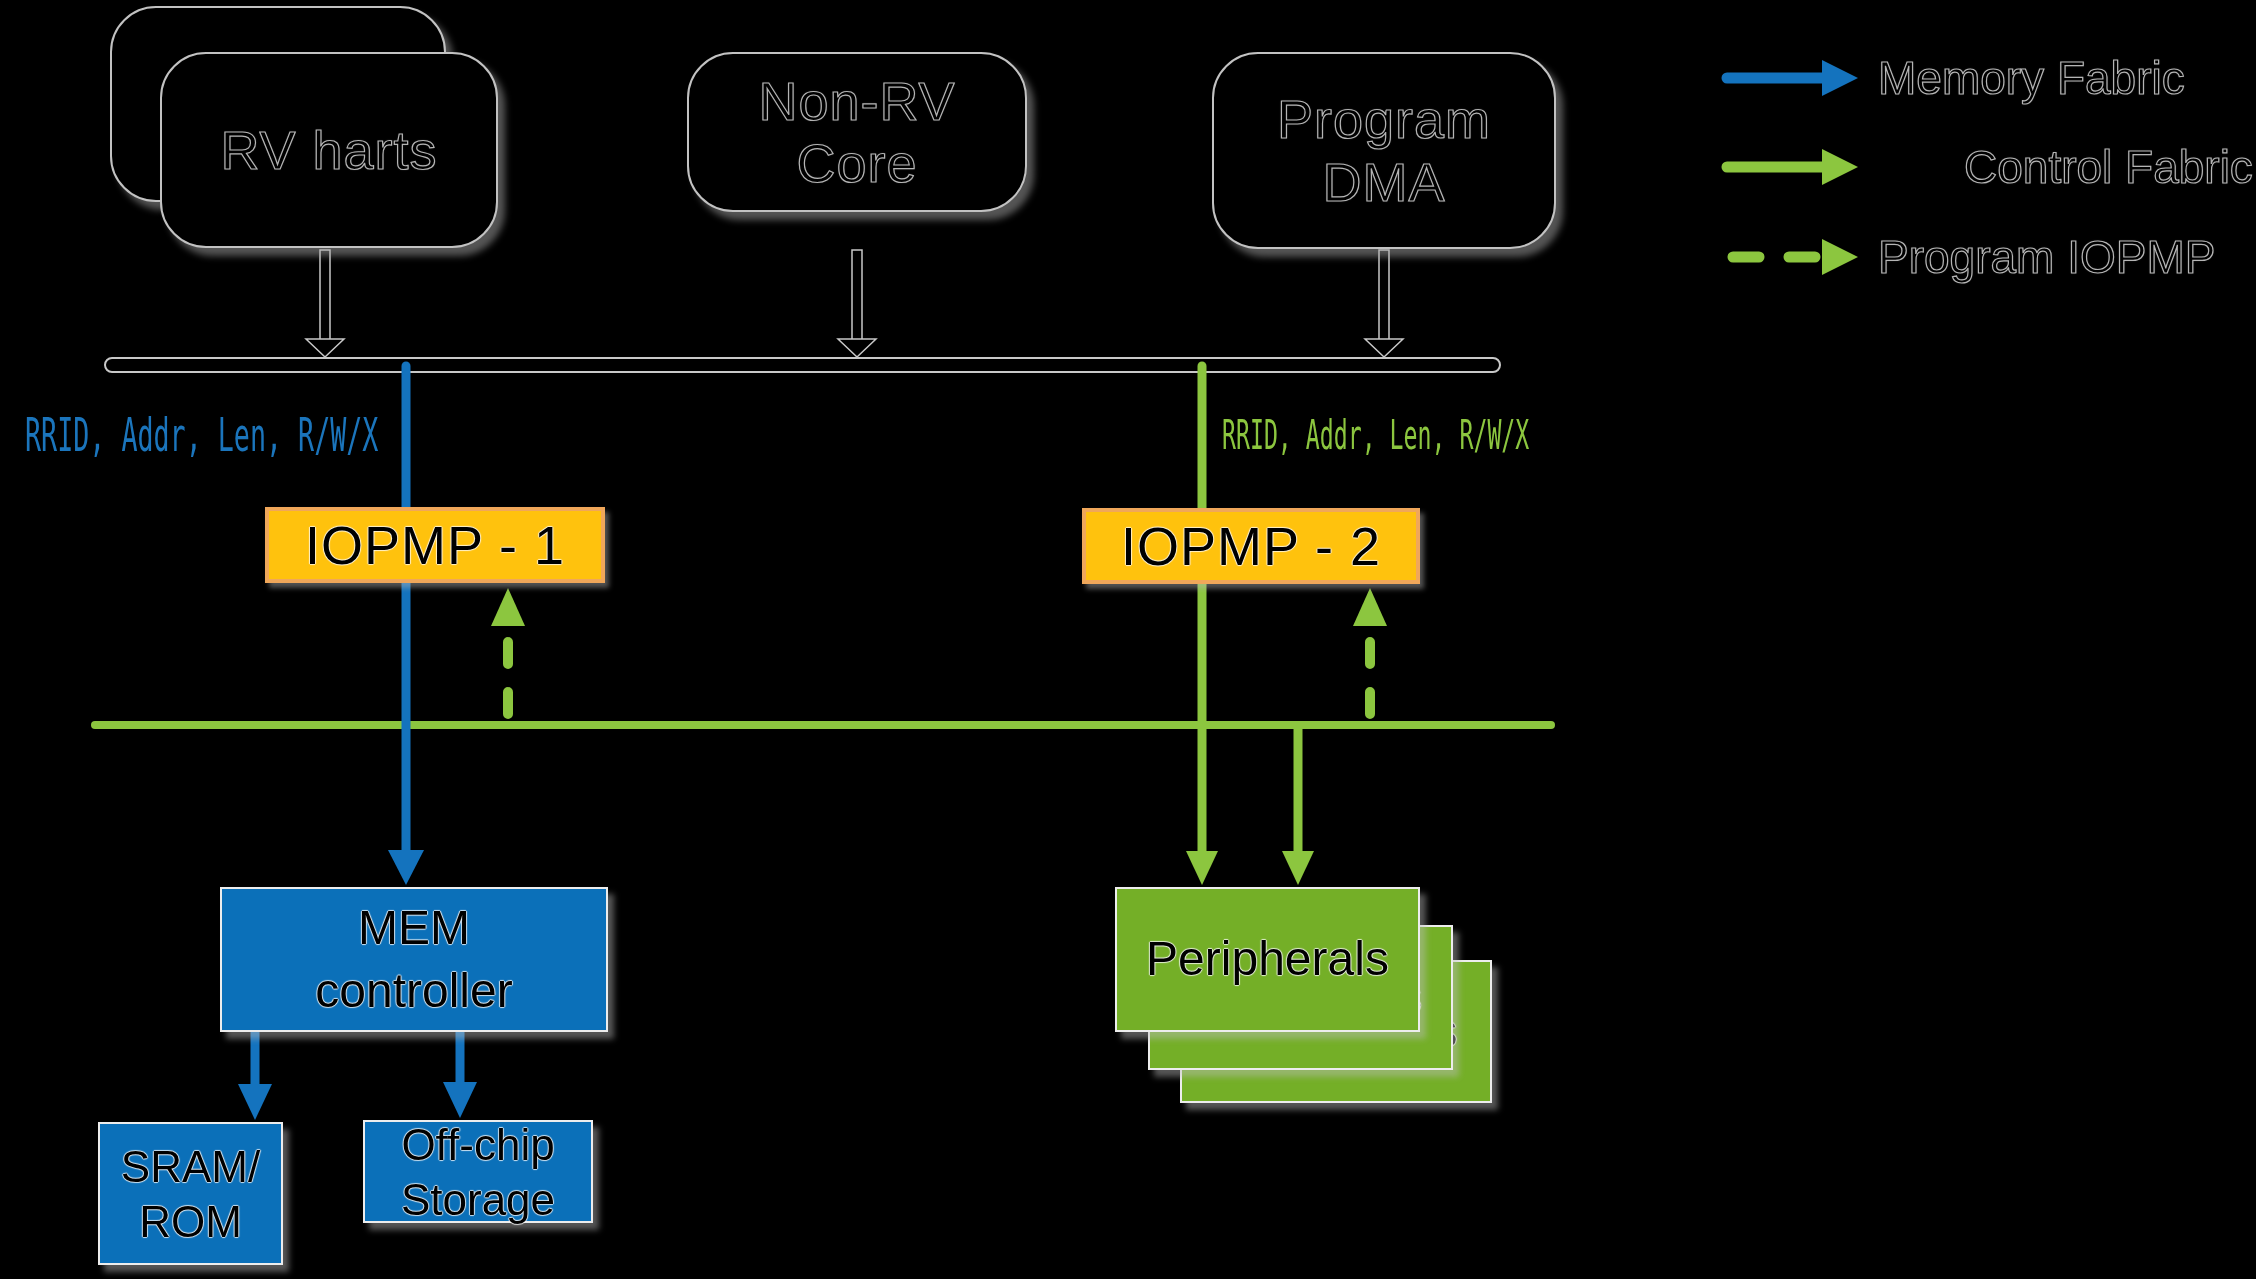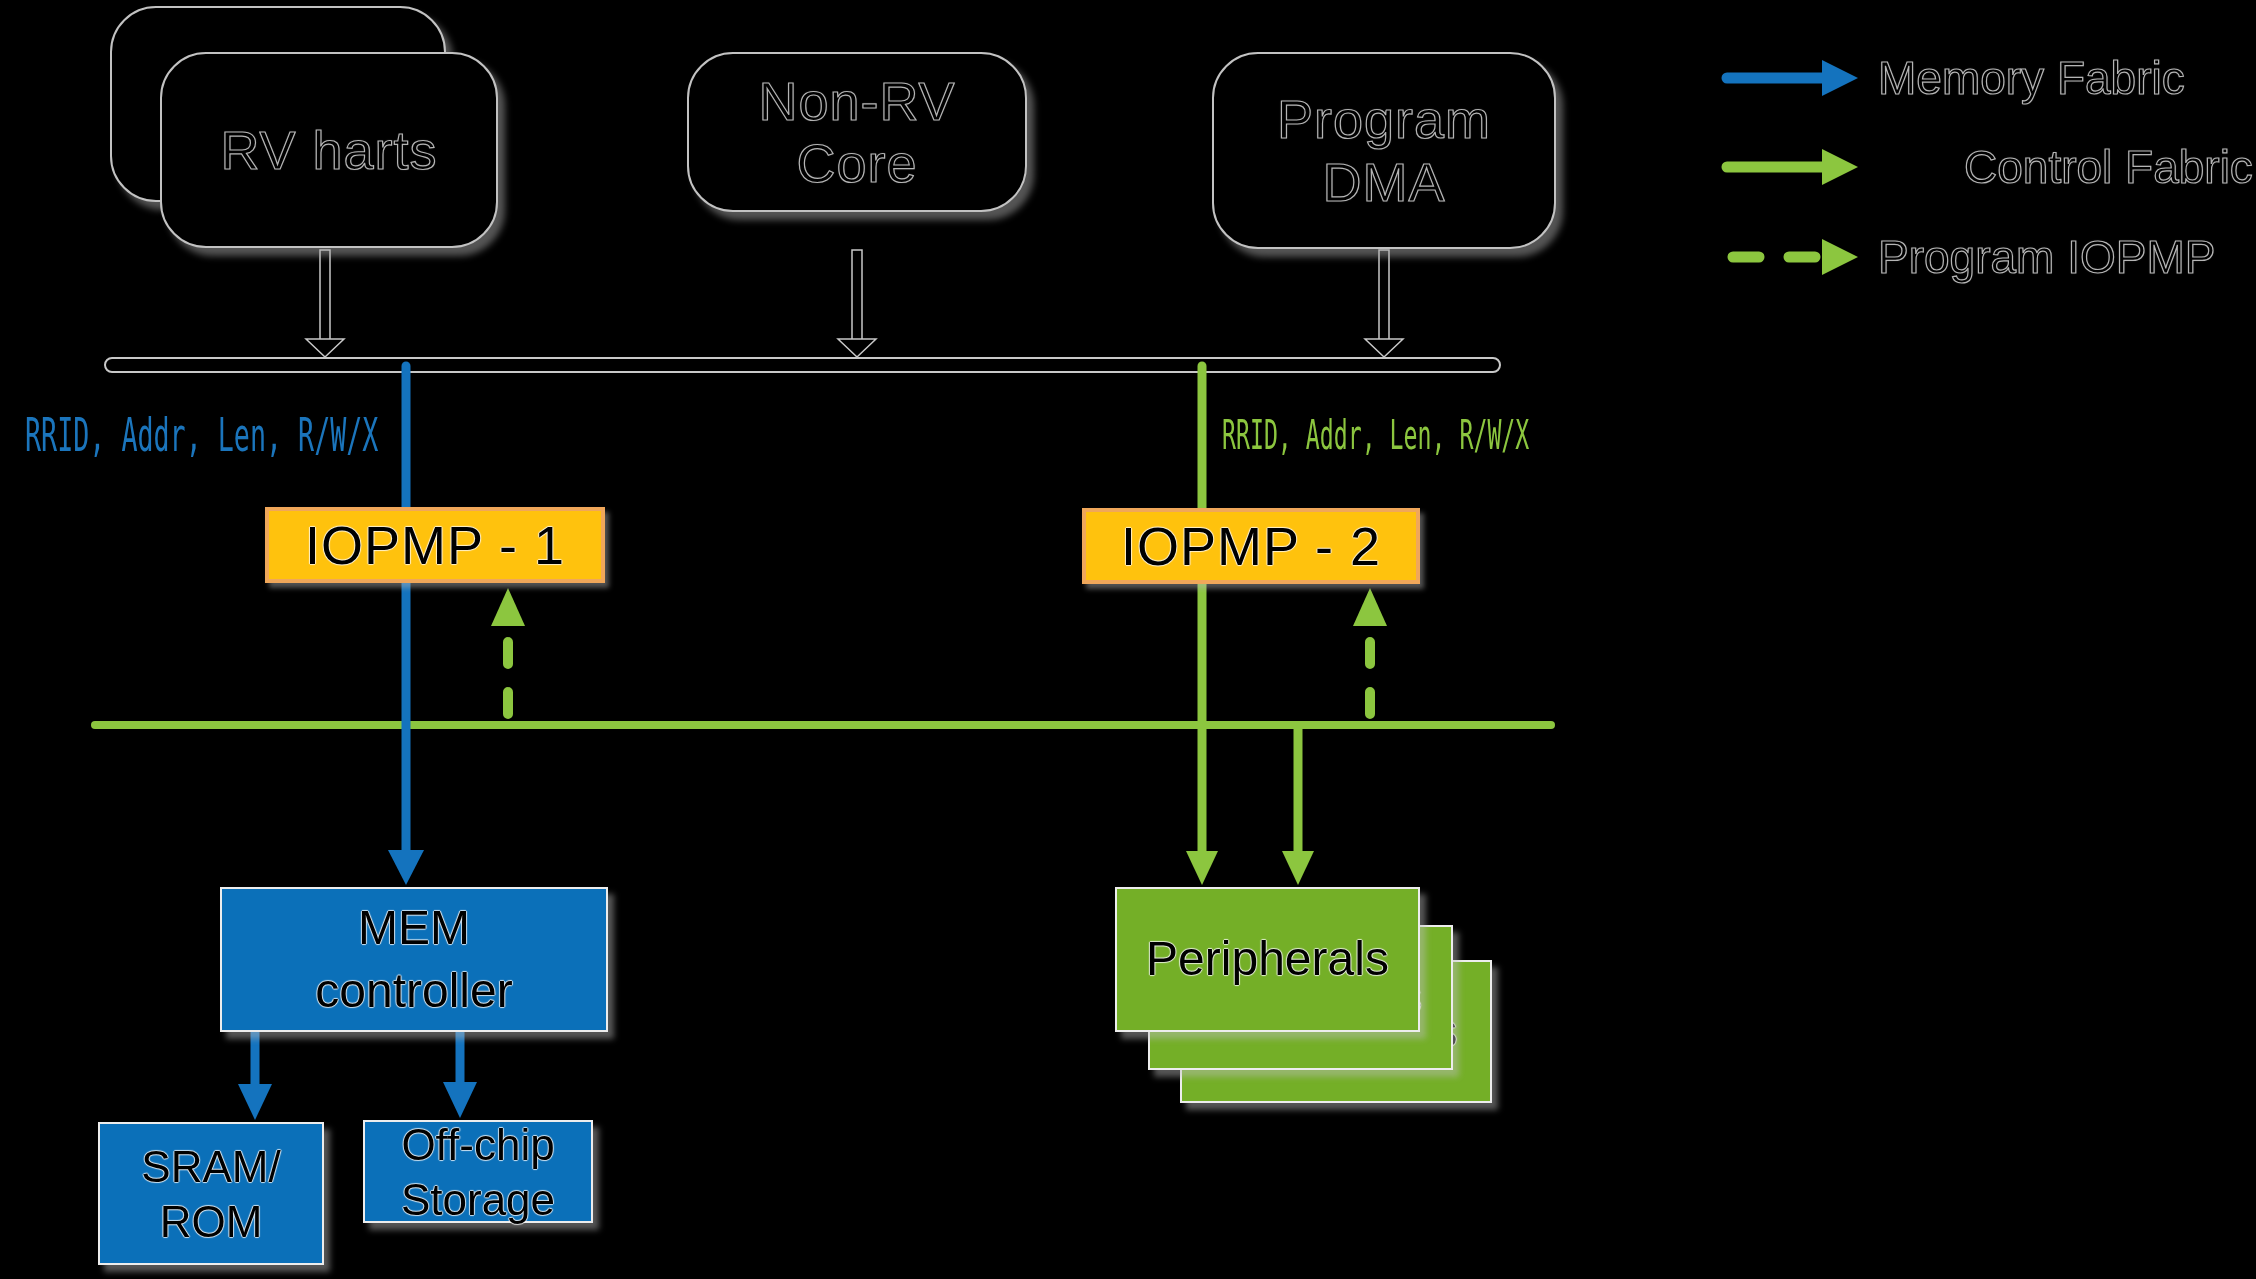--- a/index.html
+++ b/index.html
@@ -152,21 +152,21 @@
   </div>
   <div class="abs box iopmp" style="left:1082px;top:508px;width:338px;height:76px;">
     <span class="halo t54">IOPMP - 2</span>
   </div>
 
   <div class="abs box bluebox" style="left:220px;top:887px;width:388px;height:145px;">
     <span class="halo t48">MEM</span>
     <span class="halo t48">controller</span>
   </div>
 
-  <div class="abs box bluebox" style="left:98px;top:1122px;width:226px;height:143px;">
+  <div class="abs box bluebox" style="left:98px;top:1122px;width:185px;height:143px;">
     <span class="halo t44">SRAM/</span>
     <span class="halo t44">ROM</span>
   </div>
 
   <div class="abs box bluebox" style="left:363px;top:1120px;width:230px;height:103px;">
     <span class="halo t44">Off-chip</span>
     <span class="halo t44">Storage</span>
   </div>
 
   <div class="abs box greenbox" style="left:1180px;top:960px;width:312px;height:143px;z-index:2;">

